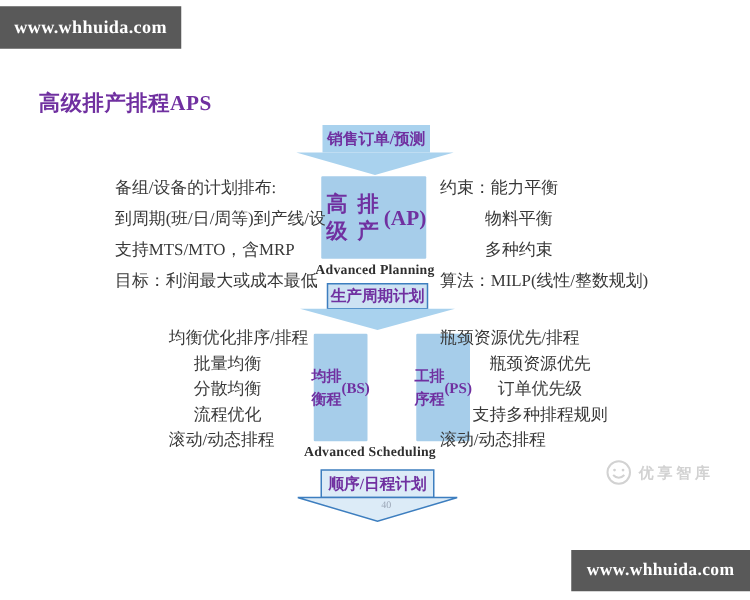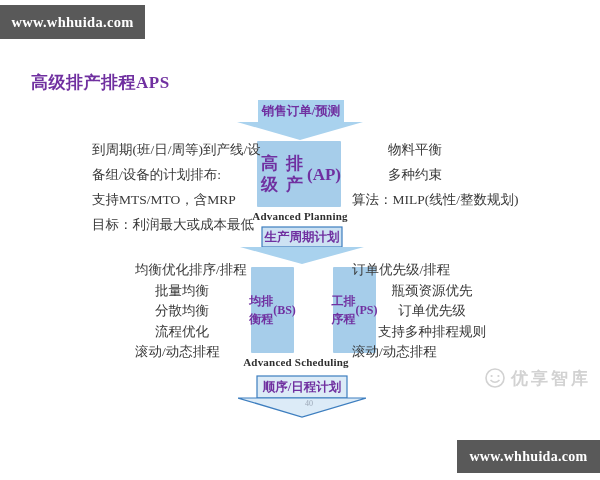--- a/index.html
+++ b/index.html
@@ -30,21 +30,21 @@
   .flow-box.small{font-size:12px;line-height:18px;}
   .caption{color:var(--caption-text);font-size:11px;font-weight:600;text-align:center;letter-spacing:.2px;}
   .tblock{color:var(--body-text);font-size:13.5px;white-space:nowrap;}
   .tblock.lh25 div{line-height:25px;}
   .tblock.lh20 div{line-height:20.5px;}
   .ind36{padding-left:36px;}
   .ind20{padding-left:20px;}
   .ind26{padding-left:26px;text-align:center;}
   .page-num{left:297px;top:399px;width:24px;text-align:center;font-size:8px;color:var(--page-num-gray);}
   .watermark{left:483px;top:366px;display:flex;align-items:center;gap:4px;
-             color:var(--watermark-gray);font-size:17px;letter-spacing:3px;font-weight:bold;}
+             color:var(--watermark-gray);font-size:12px;letter-spacing:3px;font-weight:bold;}
 </style>
 </head>
 <body>
 
 <div class="slide">
 
   <div class="abs banner top">
     <span>www.whhuida.com</span>
   </div>
 
@@ -59,27 +59,28 @@
   </div>
 
   <div class="abs flow-box big" style="left:257px;top:141px;width:84px;height:66px;">
     <div>高级</div>
     <div>排产</div>
     <div>(AP)</div>
   </div>
   <div class="abs caption" style="left:237px;top:210px;width:126px;">Advanced Planning</div>
 
   <div class="abs tblock lh25" style="left:92px;top:137px;">
+    <div>备组/设备的计划排布:</div>
     <div>到周期(班/日/周等)到产线/设</div>
-    <div>备组/设备的计划排布:</div>
     <div>支持MTS/MTO，含MRP</div>
     <div>目标：利润最大或成本最低</div>
   </div>
 
   <div class="abs tblock lh25" style="left:352px;top:137px;">
+    <div>约束：能力平衡</div>
     <div class="ind36">物料平衡</div>
     <div class="ind36">多种约束</div>
     <div>算法：MILP(线性/整数规划)</div>
   </div>
 
   <div class="abs arrow-wrap" style="left:240px;top:226px;width:124px;height:39px;">
     <svg width="124" height="39" viewBox="0 0 124 39">
       <rect x="22" y="1" width="80" height="20" class="arrow-mid"></rect>
       <polygon points="0,21 124,21 62,38" class="arrow-solid"></polygon>
     </svg>
@@ -100,21 +101,21 @@
 
   <div class="abs tblock lh20" style="left:135px;top:260px;">
     <div>均衡优化排序/排程</div>
     <div class="ind20">批量均衡</div>
     <div class="ind20">分散均衡</div>
     <div class="ind20">流程优化</div>
     <div>滚动/动态排程</div>
   </div>
 
   <div class="abs tblock lh20" style="left:352px;top:260px;">
-    <div>订单优先级/排程</div>
+    <div>瓶颈资源优先/排程</div>
     <div class="ind26">瓶颈资源优先</div>
     <div class="ind26">订单优先级</div>
     <div class="ind26">支持多种排程规则</div>
     <div>滚动/动态排程</div>
   </div>
 
   <div class="abs arrow-wrap" style="left:238px;top:375px;width:128px;height:43px;">
     <svg width="128" height="43" viewBox="0 0 128 43">
       <rect x="19" y="1" width="90" height="22" class="arrow-light"></rect>
       <polygon points="0,23 128,23 64,42" class="arrow-light"></polygon>

